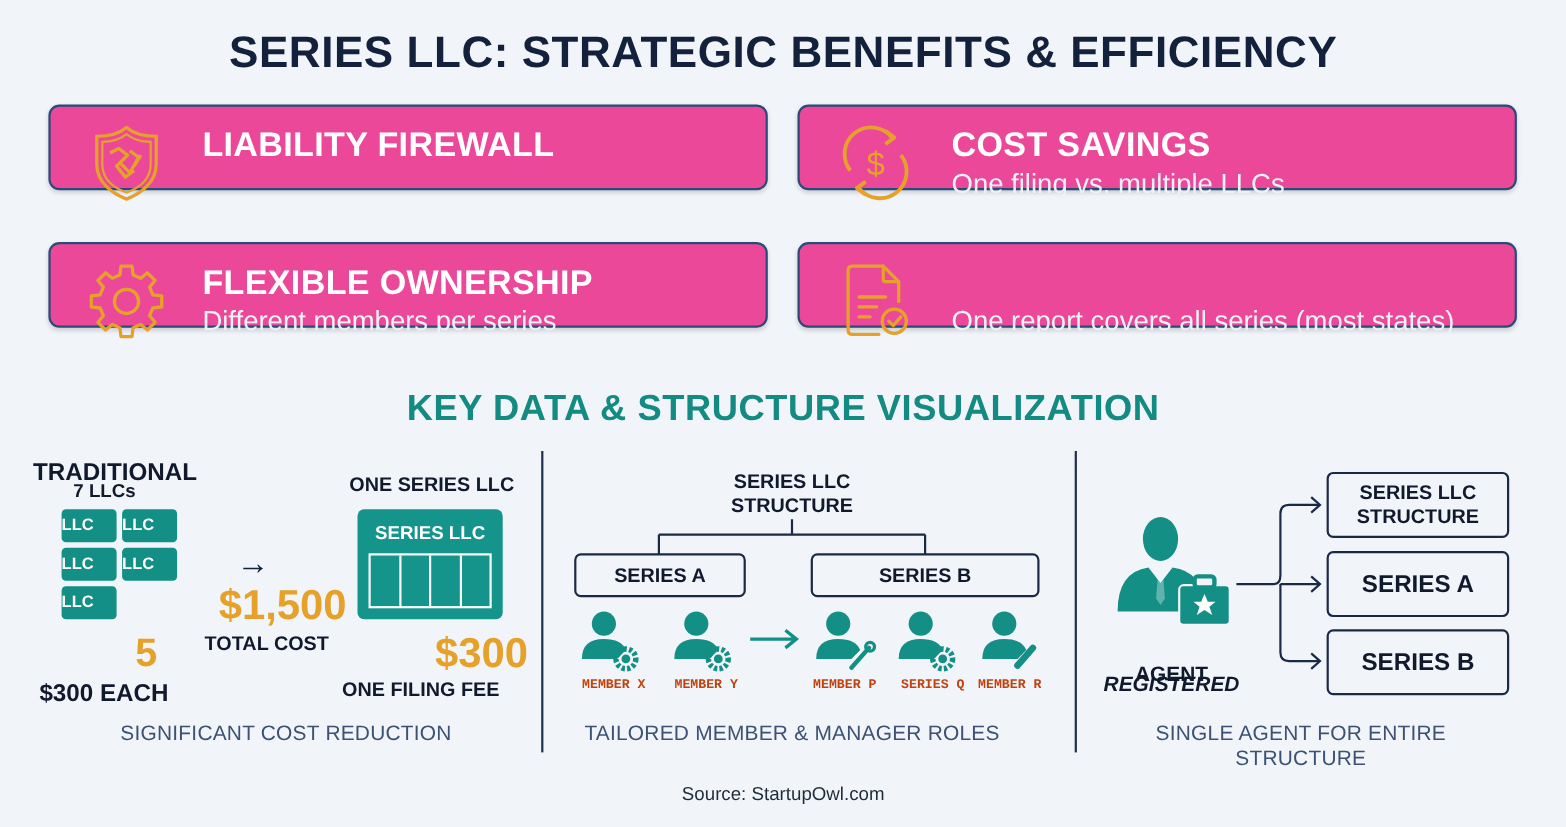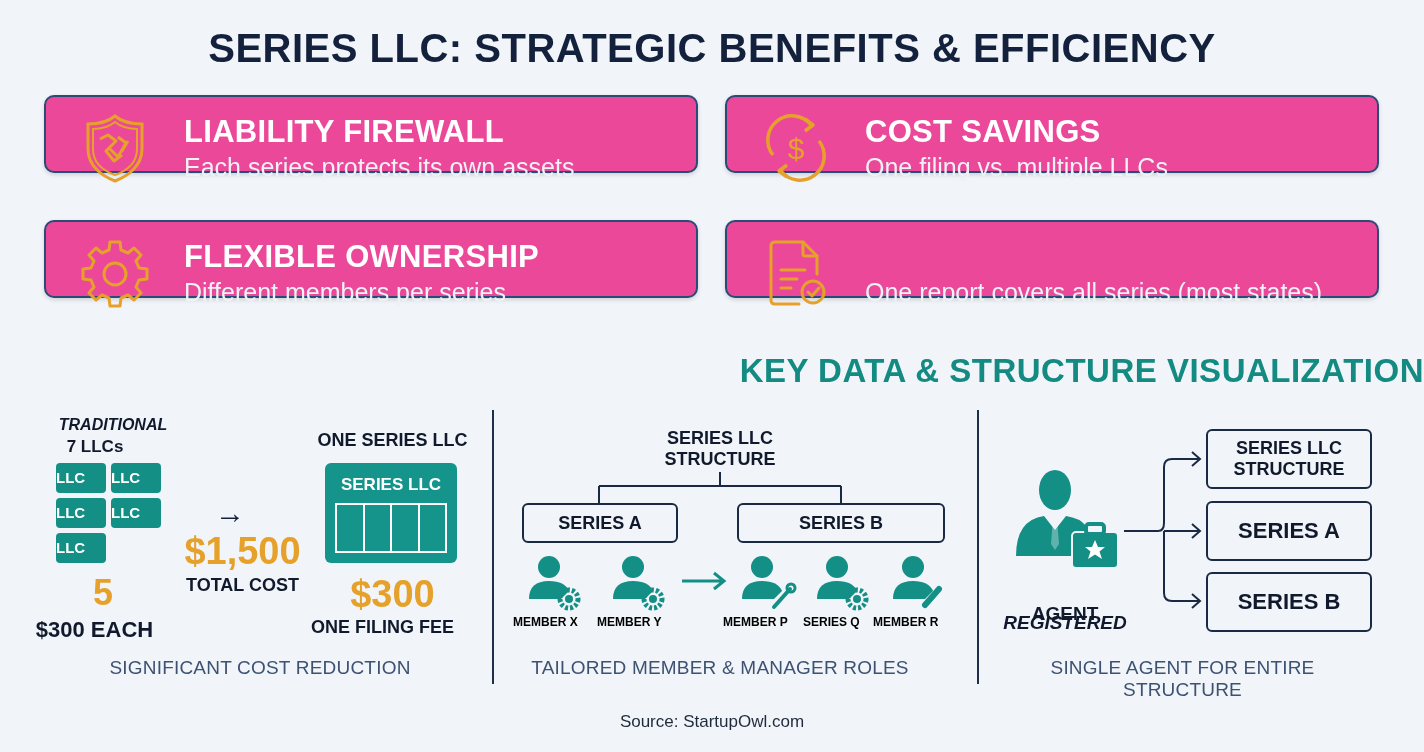--- a/index.html
+++ b/index.html
@@ -25,54 +25,53 @@
   .card .icon { position: absolute; left: 32px; top: 14px; width: 74px; height: 74px; }
   .card .ctitle {
     position: absolute; left: 138px; top: 17px;
     font-size: 31px; font-weight: 700; color: #ffffff; letter-spacing: 0.3px;
   }
   .card .csub {
     position: absolute; left: 138px; top: 56px;
     font-size: 25px; color: #eef2f7;
   }
   .section-title {
-    position: absolute; left: 0; top: 352px; width: 1424px; text-align: right;
+    position: absolute; left: 0; top: 352px; width: 1424px; text-align: center;
     font-size: 33px; font-weight: 700; color: #138a82; letter-spacing: 0.5px;
   }
   .vdiv { position: absolute; width: 2px; background: #1e2f4a; top: 410px; height: 274px; }
   .lbl-b { font-weight: 700; color: #111a2c; text-align: center; position: absolute; }
   .caption {
     position: absolute; top: 657px; font-size: 19px; color: #3d5273; text-align: center;
     letter-spacing: 0.2px;
   }
   .llc {
     position: absolute; width: 50px; height: 30px; background: #138f85; border-radius: 4px;
     color: #ffffff; font-weight: 700; font-size: 15px; line-height: 30px;
   }
-  .gold { color: #e5a12a; font-weight: 700; position: absolute; text-align: center; }
+  .gold { color: #e5a12a; font-weight: 700; position: absolute; text-align: right; }
   .boxo {
     position: absolute; border: 2px solid #1b2a44; border-radius: 6px; background: transparent;
     font-weight: 700; color: #111a2c; text-align: center; display: flex; align-items: center; justify-content: center;
   }
-  .member-lbl { position: absolute; font-size: 12px; font-weight: 700; color: #000000; text-align: left; width: 90px; }
+  .member-lbl { position: absolute; font-size: 12px; font-weight: 700; color: #c2410c; text-align: center; width: 90px; font-family: Liberation Mono, monospace; }
   .source { position: absolute; left: 0; width: 1424px; top: 712px; text-align: center; font-size: 17px; color: #1f2a3b; }
 </style>
 </head>
 <body>
 
 <div class="title">SERIES LLC: STRATEGIC BENEFITS &amp; EFFICIENCY</div>
 
 <div class="card" style="left:44px;top:95px;">
   <svg class="icon" viewBox="0 0 74 74">
     <path d="M37 5 C30 11 20 13 10 13 L10 38 C10 55 24 65 37 70 C50 65 64 55 64 38 L64 13 C54 13 44 11 37 5 Z" fill="none" stroke="#e5a12a" stroke-width="3"></path>
     <path d="M37 11 C31 16 23 18 15 18 L15 38 C15 52 26 60 37 64 C48 60 59 52 59 38 L59 18 C51 18 43 16 37 11 Z" fill="none" stroke="#e5a12a" stroke-width="2"></path>
     <path d="M22 28 L30 24 L38 30 L28 40 L36 50 L44 44 M30 36 L40 46 L48 32 L40 26 M50 30 L44 40" fill="none" stroke="#e5a12a" stroke-width="3" stroke-linejoin="round"></path>
   </svg>
   <div class="ctitle">LIABILITY FIREWALL</div>
-  <div class="csub">Each series protects its own assets</div>
 </div>
 
 <div class="card" style="left:725px;top:95px;">
   <svg class="icon" viewBox="0 0 74 74">
     <path d="M14 44 A24 24 0 0 1 52 14" fill="none" stroke="#e5a12a" stroke-width="3.5"></path>
     <path d="M46 8 L54 14 L46 20" fill="none" stroke="#e5a12a" stroke-width="3.5" stroke-linejoin="round"></path>
     <path d="M60 30 A24 24 0 0 1 22 60" fill="none" stroke="#e5a12a" stroke-width="3.5"></path>
     <path d="M28 54 L20 60 L28 66" fill="none" stroke="#e5a12a" stroke-width="3.5" stroke-linejoin="round"></path>
     <text x="37" y="48" text-anchor="middle" font-family="Liberation Sans, sans-serif" font-size="30" fill="#e5a12a">$</text>
   </svg>
@@ -105,21 +104,21 @@
   </svg>
   <div class="csub">One report covers all series (most states)</div>
 </div>
 
 <div class="section-title">KEY DATA &amp; STRUCTURE VISUALIZATION</div>
 
 <div class="vdiv" style="left:492px;"></div>
 <div class="vdiv" style="left:977px;"></div>
 
 <div>
-  <div class="lbl-b" style="left:48px;top:416px;width:130px;font-size:16px;font-style:italic;">TRADITIONAL</div>
+  <div class="lbl-b" style="left:30px;top:416px;width:130px;font-size:22px;">TRADITIONAL</div>
   <div class="lbl-b" style="left:30px;top:437px;width:130px;font-size:17px;">7 LLCs</div>
 
   <div class="llc" style="left:56px;top:463px;">LLC</div>
   <div class="llc" style="left:111px;top:463px;">LLC</div>
   <div class="llc" style="left:56px;top:498px;">LLC</div>
   <div class="llc" style="left:111px;top:498px;">LLC</div>
   <div class="llc" style="left:56px;top:533px;">LLC</div>
 
   <div class="gold" style="left:63px;top:572px;width:80px;font-size:36px;">5</div>
   <div class="lbl-b" style="left:22px;top:617px;width:145px;font-size:22px;">$300 EACH</div>

